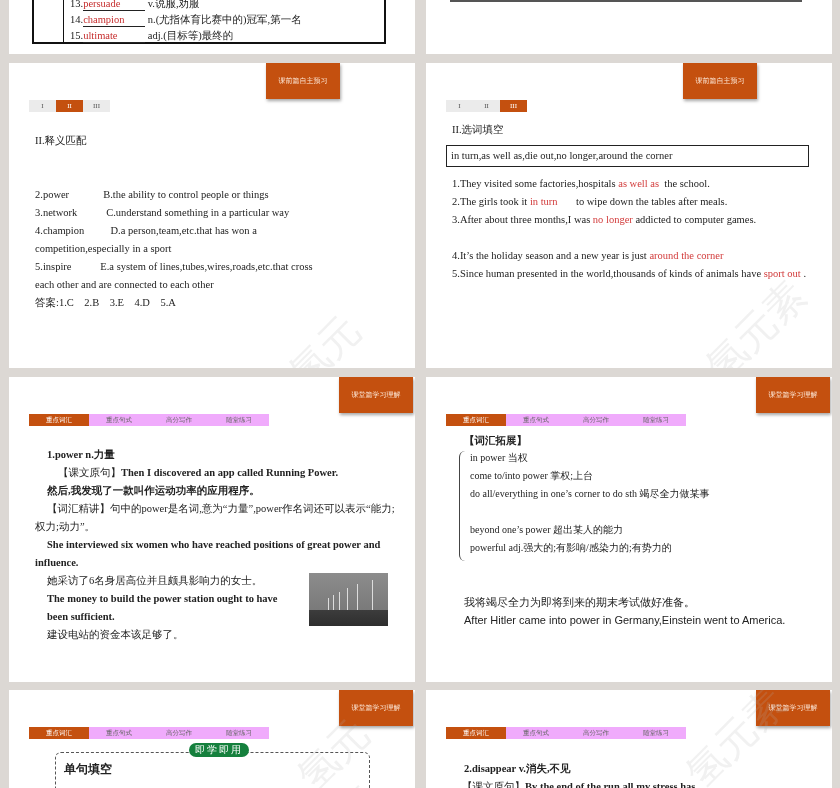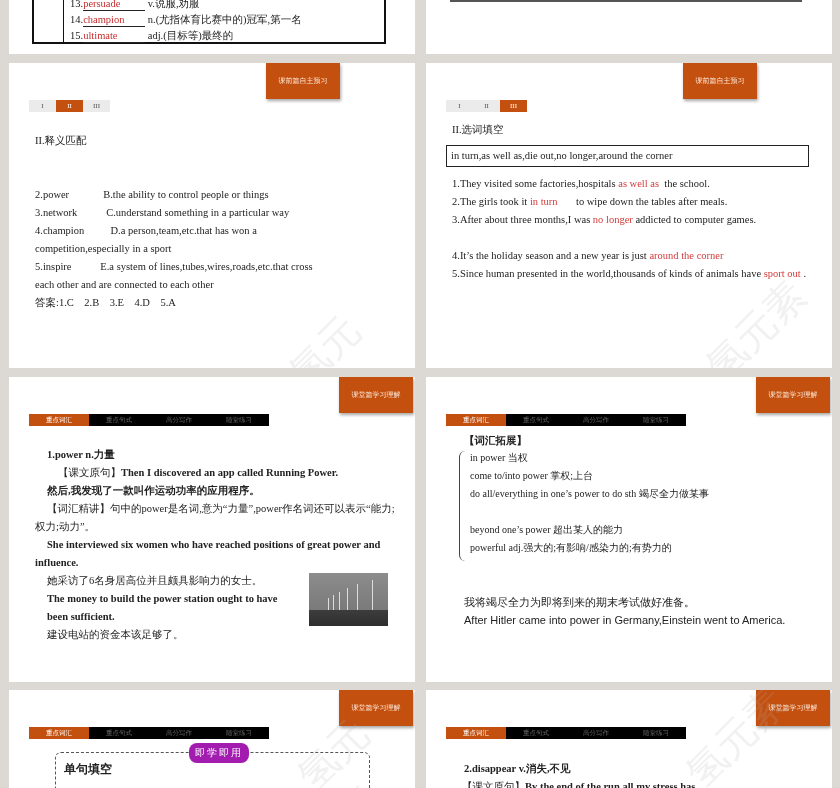--- a/index.html
+++ b/index.html
@@ -24,21 +24,21 @@
   .tag.cls { right: 2px; width: 74px; height: 36px; }
 
   
   .rtabs { position: absolute; display: flex; }
   .rtab { width: 27px; height: 12px; background: #ebebeb; font-size: 7px; color: #555;
           display: flex; align-items: center; justify-content: center; }
   .rtab.active { background: #c4500f; color: #fff; }
 
   
   .stabs { position: absolute; display: flex; left: 20px; top: 37px; }
-  .stab { width: 60px; height: 12px; background: #000000; font-family: "DejaVu Sans", sans-serif;
+  .stab { width: 60px; height: 12px; background: #f0abfc; font-family: "DejaVu Sans", sans-serif;
           font-size: 6.5px; color: #666; display: flex; align-items: center; justify-content: center; }
   .stab.active { background: #c4500f; color: #fff; }
 
   .txt { position: absolute; font-size: 10.5px; line-height: 18px; color: #222; }
   .red { color: #d23b3b; }
   .bold { font-weight: bold; }
 
   
   .tbl { position: absolute; left: 23px; top: 0; width: 354px; height: 52px; border: 2px solid #111; border-top: none; }
   .tbl .col { position: absolute; left: 29px; top: 0; width: 1px; height: 50px; background: #111; }
@@ -53,21 +53,21 @@
   .photo { position: absolute; left: 300px; top: 196px; width: 79px; height: 53px;
            background: linear-gradient(#8c8c8c 0%, #7a7a7a 70%, #3c3c3c 70%, #2e2e2e 100%); overflow: hidden; }
   .photo .pole { position: absolute; width: 1px; background: #ddd; bottom: 16px; }
 
   .sans { font-family: "Liberation Sans", "DejaVu Sans", sans-serif; }
   .brace { position: absolute; left: 33px; top: 74px; width: 6px; height: 110px; border-left: 1px solid #444;
            border-radius: 6px 0 0 6px; }
 
   .dashbox { position: absolute; left: 46px; top: 62px; width: 315px; height: 60px;
              border: 1.5px dashed #555; border-radius: 6px; }
-  .pill { position: absolute; left: 180px; top: 53px; width: 60px; height: 20px; background: #a21caf; color: #fff;
+  .pill { position: absolute; left: 180px; top: 53px; width: 60px; height: 14px; background: #15803d; color: #fff;
           border-radius: 8px; font-family: "DejaVu Sans", sans-serif; font-size: 10px; letter-spacing: 2px;
           display: flex; align-items: center; justify-content: center; }
 
   .wm { position: absolute; font-family: "DejaVu Sans", sans-serif; font-size: 40px; color: rgba(180,180,180,0.18);
         transform: rotate(-45deg); pointer-events: none; }
 </style>
 </head>
 <body>
 
 <div class="slide s1">
@@ -158,21 +158,21 @@
   <div class="stabs">
     <div class="stab active">重点词汇</div>
     <div class="stab">重点句式</div>
     <div class="stab">高分写作</div>
     <div class="stab">随堂练习</div>
   </div>
   <div class="txt sans bold" style="left:38px; top:54px;">【词汇拓展】</div>
   <div class="brace"></div>
   <div class="txt" style="left:44px; top:72px; font-size:10px;"><span>in power</span> <span>当权</span></div>
   <div class="txt" style="left:44px; top:90px; font-size:10px;"><span>come to/into power</span> <span>掌权;上台</span></div>
-  <div class="txt" style="left:44px; top:108px; font-size:10px; width:260px;"><span>do all/everything in one’s power to do sth</span> <span>竭尽全力做某事</span></div>
+  <div class="txt" style="left:44px; top:108px; font-size:10px; width:260px;"><span>do all/everything in one’s corner to do sth</span> <span>竭尽全力做某事</span></div>
   <div class="txt" style="left:44px; top:144px; font-size:10px;"><span>beyond one’s power</span> <span>超出某人的能力</span></div>
   <div class="txt" style="left:44px; top:162px; font-size:10px;"><span>powerful adj.</span><span>强大的;有影响/感染力的;有势力的</span></div>
   <div class="txt sans" style="left:38px; top:216px; font-size:11px;">我将竭尽全力为即将到来的期末考试做好准备。</div>
   <div class="txt sans" style="left:26px; top:234px; width:340px; text-indent:12px; font-size:11px;">After Hitler came into power in Germany,Einstein went to America.</div>
 </div>
 
 <div class="slide s7">
   <div class="tag cls">课堂篇学习理解</div>
   <div class="stabs">
     <div class="stab active">重点词汇</div>

